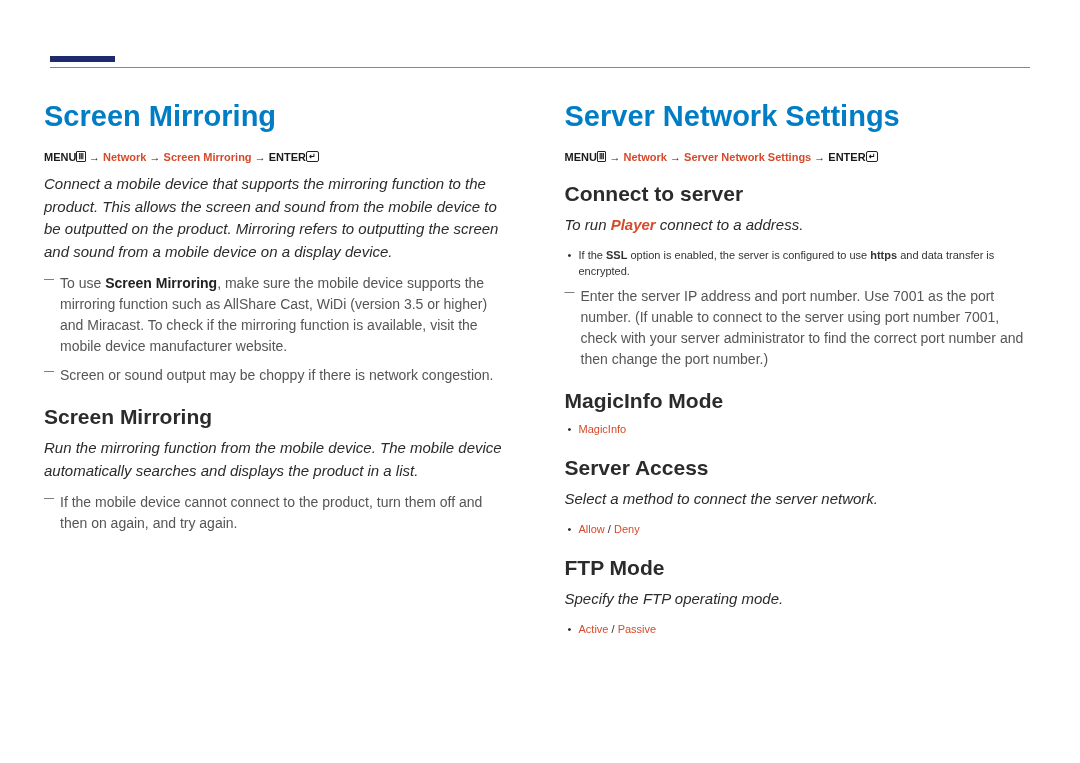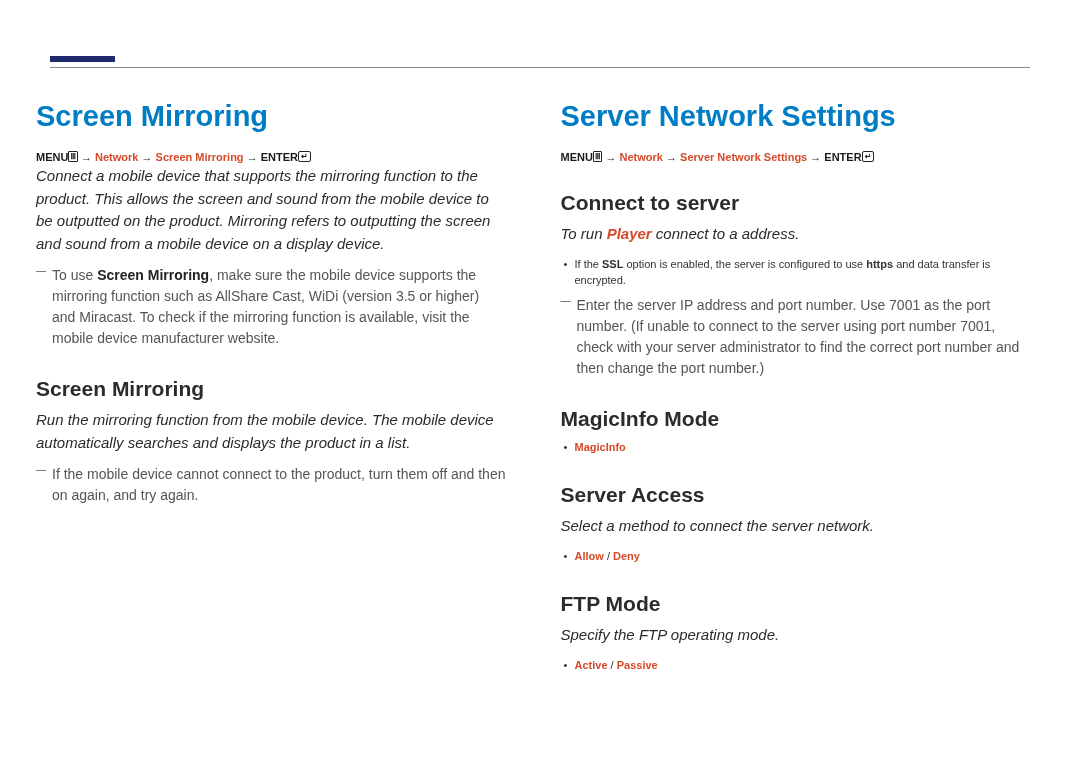--- a/index.html
+++ b/index.html
@@ -23,45 +23,45 @@
     position: absolute;
     top: 56px;
     left: 50px;
     width: 65px;
     height: 6px;
     background: #1f2a6d;
   }
   .content {
     position: absolute;
     top: 100px;
-    left: 36px;
+    left: 44px;
     right: 50px;
     display: flex;
     gap: 55px;
   }
   .col {
     flex: 1;
   }
   h1 {
     color: #007dc5;
     font-size: 29px;
     font-weight: 600;
     margin-bottom: 18px;
   }
   h2 {
     color: #2b2b2b;
     font-size: 21px;
     font-weight: 700;
-    margin-top: 28px;
+    margin-top: 19px;
     margin-bottom: 8px;
   }
   .breadcrumb {
     font-size: 11px;
     font-weight: 700;
-    margin-bottom: 2px;
+    margin-bottom: 10px;
     color: #1a1a1a;
   }
   .breadcrumb .red { color: #d54a2a; font-weight: 700; }
   .breadcrumb .arrow { font-weight: 400; color:#222; }
   p.body {
     font-size: 15px;
     line-height: 1.5;
     margin-bottom: 10px;
     color: #2b2b2b;
     font-style: italic;
@@ -94,21 +94,21 @@
     margin-bottom: 6px;
   }
   .bullet::before {
     content: "•";
     position: absolute;
     left: 3px;
     top: 0;
     color: #333;
   }
   .bullet b { font-weight: 700; }
-  .opt { color: #d54a2a; font-weight: 700; font-size: 11px; text-align: center; }
+  .opt { color: #d54a2a; font-weight: 400; font-size: 11px; text-align: center; }
   .opt-sep { color: #333; font-weight: 400; }
   .icon-box {
     display: inline-block;
     border: 1px solid #222;
     font-size: 8px;
     padding: 0 1px;
     line-height: 9px;
     border-radius: 1px;
     vertical-align: text-top;
   }
@@ -137,20 +137,21 @@
       <span class="red">Network</span>
       <span class="arrow">→</span>
       <span class="red">Screen Mirroring</span>
       <span class="arrow">→</span>
       <span>ENTER</span><span class="icon-enter">↵</span>
     </div>
     <p class="body">Connect a mobile device that supports the mirroring function to the product. This allows the screen and sound from the mobile device to be outputted on the product. Mirroring refers to outputting the screen and sound from a mobile device on a display device.</p>
     <div class="note">
       <span>To use </span><b>Screen Mirroring</b><span>, make sure the mobile device supports the mirroring function such as AllShare Cast, WiDi (version 3.5 or higher) and Miracast. To check if the mirroring function is available, visit the mobile device manufacturer website.</span>
     </div>
+    <div class="note">Screen or sound output may be choppy if there is network congestion.</div>
 
     <h2>Screen Mirroring</h2>
     <p class="body">Run the mirroring function from the mobile device. The mobile device automatically searches and displays the product in a list.</p>
     <div class="note">If the mobile device cannot connect to the product, turn them off and then on again, and try again.</div>
   </div>
 
   <div class="col">
     <h1>Server Network Settings</h1>
     <div class="breadcrumb">
       <span>MENU</span><span class="icon-box">Ⅲ</span>

